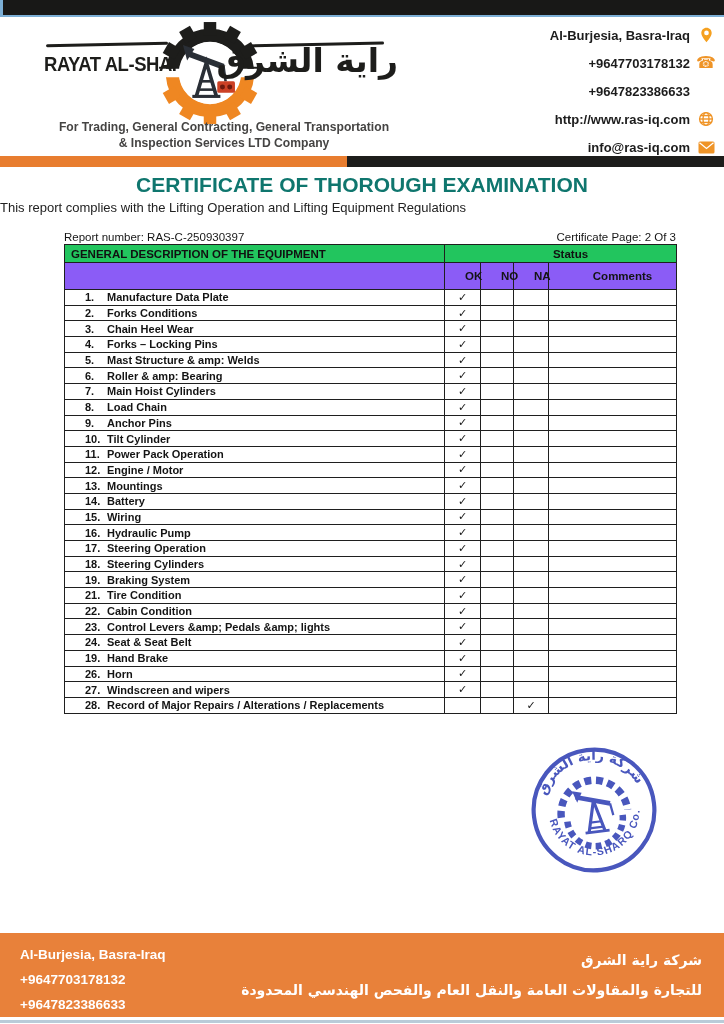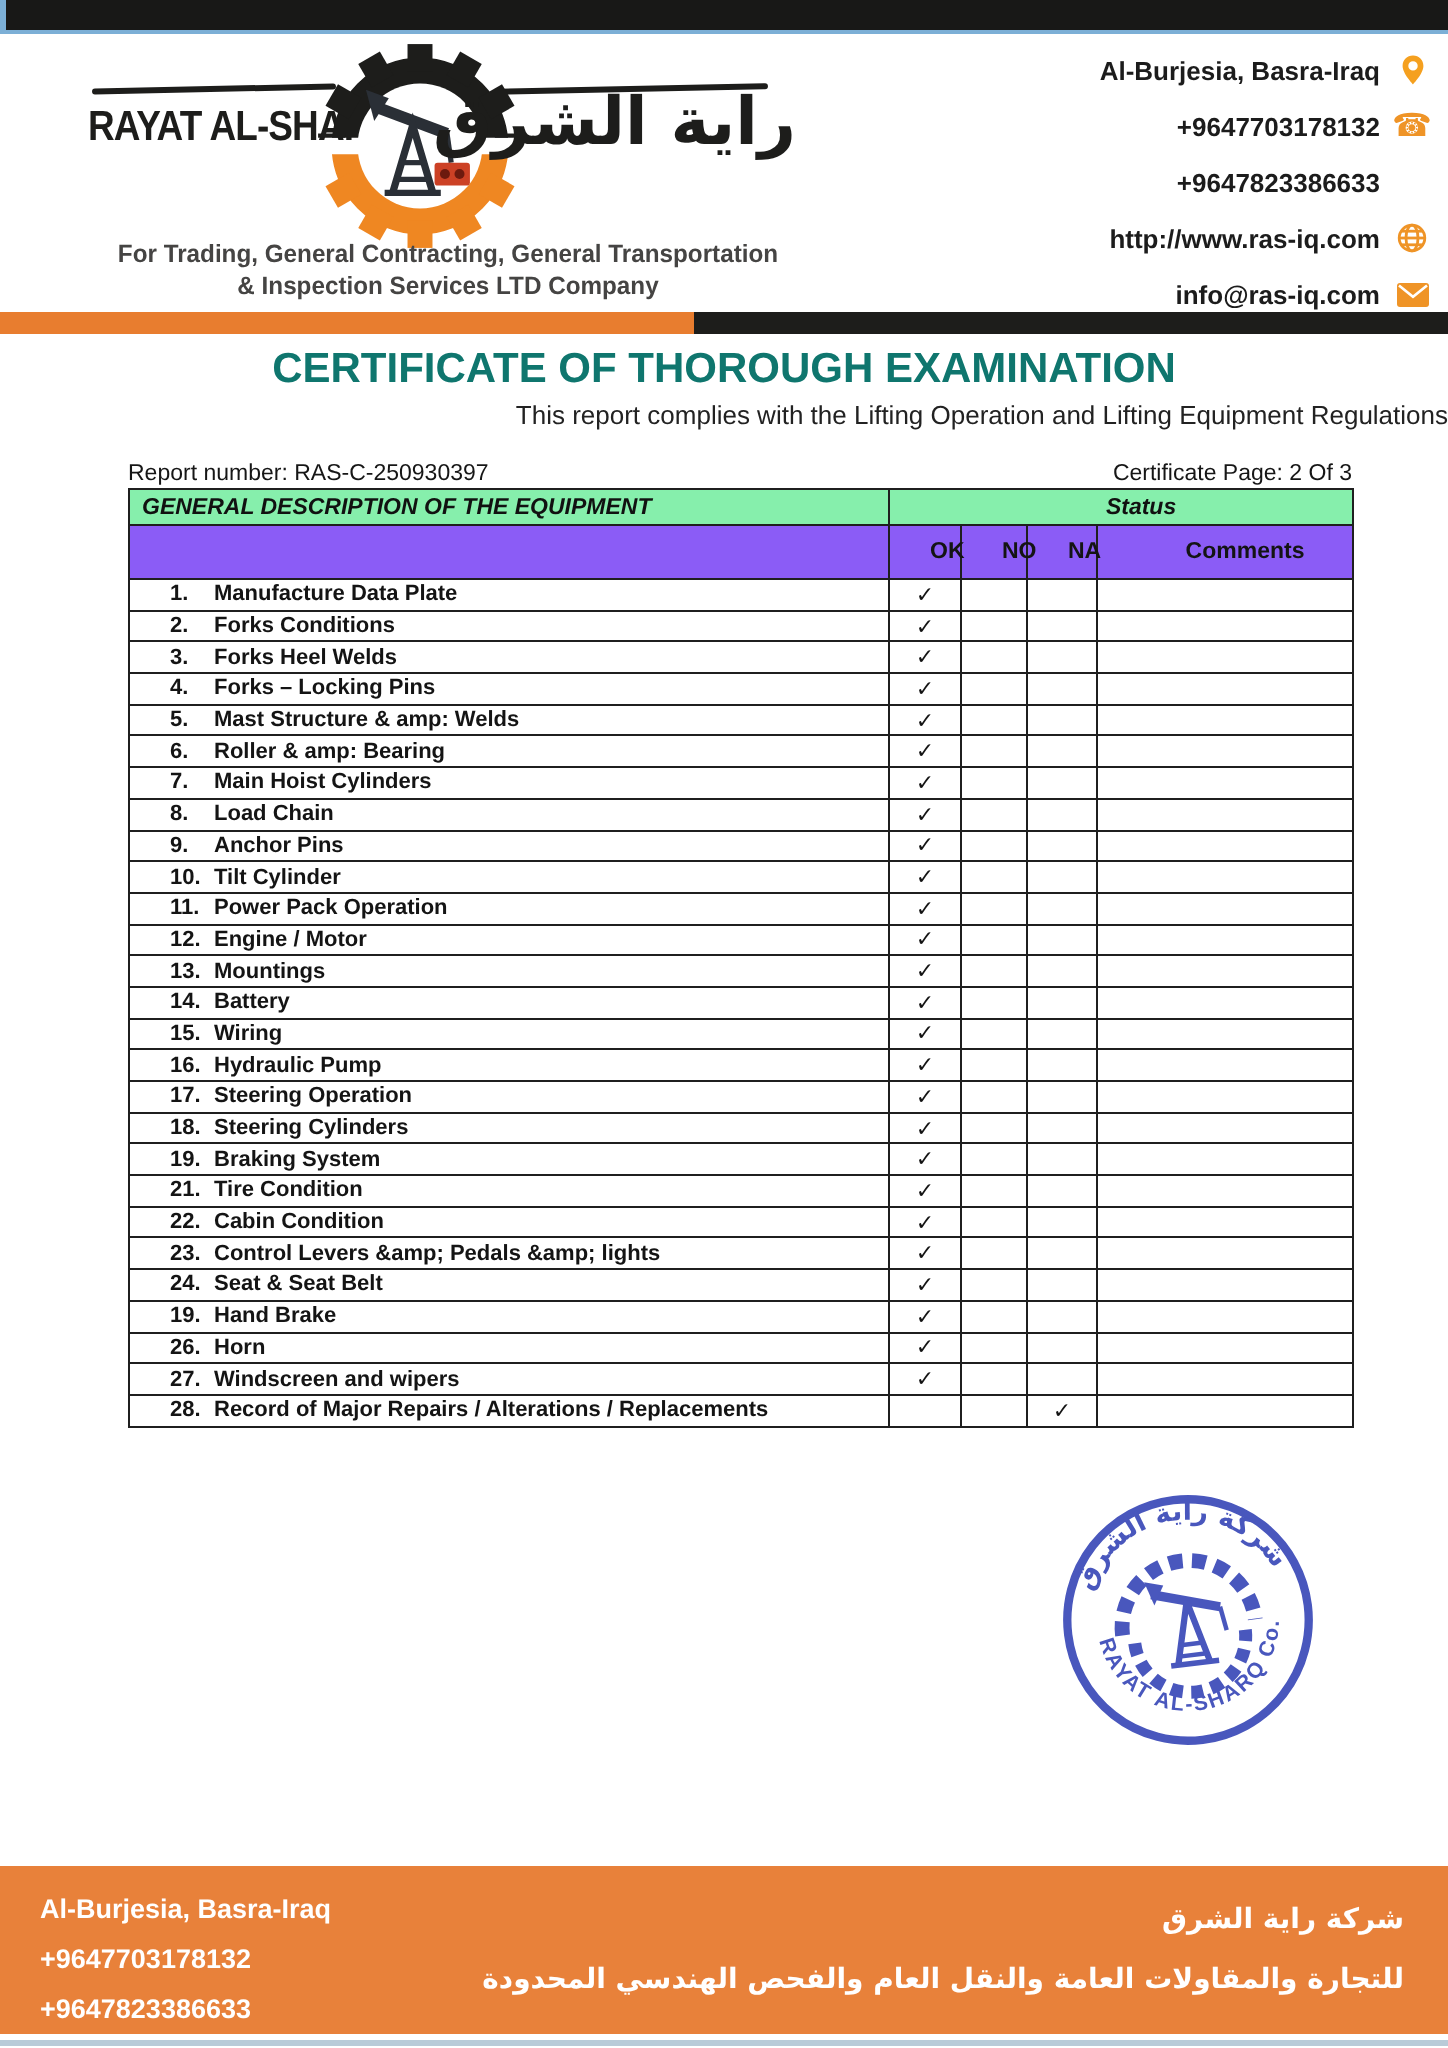--- a/index.html
+++ b/index.html
@@ -44,33 +44,33 @@
   .glyph-icon{font-family:"DejaVu Sans",sans-serif;color:#ef9427;font-size:16px;line-height:16px;}
   
   .band{display:flex;height:11px;margin-top:3px;}
   .band-orange{width:347px;background:#e87d2f;}
   .band-black{flex:1;background:#1d1d1b;}
   
   .doc-title{
     margin-top:6px;text-align:center;font-size:21px;font-weight:bold;color:#0f766e;
     letter-spacing:0px;
   }
-  .doc-subtitle{margin-top:3px;text-align:right;font-size:13px;color:#222;}
+  .doc-subtitle{margin-top:3px;text-align:left;font-size:13px;color:#222;}
   
   .report-line{
     margin:16px 48px 1px 64px;display:flex;justify-content:space-between;
     font-size:11.5px;color:#161616;
   }
   
   table.eq-table{
     margin:1px 48px 0 64px;width:612px;border-collapse:collapse;table-layout:fixed;
   }
   .eq-table td,.eq-table th{border:1px solid #1f1f1f;padding:0;box-sizing:border-box;}
   .eq-table th{font-size:11.5px;padding-left:20px;}
-  .hdr1 th{height:18px;background:#86efac;color:#111;font-style:italic;}
+  .hdr1 th{height:18px;background:#22c55e;color:#111;}
   .hdr1 .h-desc{text-align:left;padding-left:6px;}
   .hdr1 .h-status{text-align:center;}
   .hdr2 th{height:27px;background:#8b5cf6;color:#141414;text-align:center;}
   .eq-table tbody td{height:15.7px;font-size:11px;font-weight:bold;color:#141414;}
   td.c-desc{padding-left:20px;text-align:left;white-space:nowrap;overflow:hidden;}
   .rownum{display:inline-block;width:22px;}
   td.c-status,td.c-comments{text-align:center;}
   td.c-status{font-family:"DejaVu Sans",sans-serif;font-weight:normal;font-size:12px;}
   
   .stamp{position:absolute;left:529px;top:745px;width:130px;height:130px;opacity:0.92;transform:rotate(-7deg);}
@@ -236,21 +236,21 @@
         <td class="c-comments"></td>
       </tr>
       <tr>
         <td class="c-desc"><span class="rownum">2.</span><span>Forks Conditions</span></td>
         <td class="c-status">✓</td>
         <td class="c-status"></td>
         <td class="c-status"></td>
         <td class="c-comments"></td>
       </tr>
       <tr>
-        <td class="c-desc"><span class="rownum">3.</span><span>Forks Heel Welds</span></td>
+        <td class="c-desc"><span class="rownum">3.</span><span>Chain Heel Wear</span></td>
         <td class="c-status">✓</td>
         <td class="c-status"></td>
         <td class="c-status"></td>
         <td class="c-comments"></td>
       </tr>
       <tr>
         <td class="c-desc"><span class="rownum">4.</span><span>Forks – Locking Pins</span></td>
         <td class="c-status">✓</td>
         <td class="c-status"></td>
         <td class="c-status"></td>

